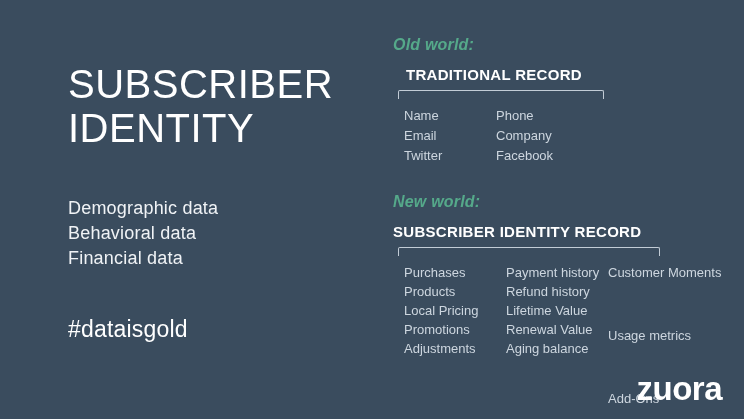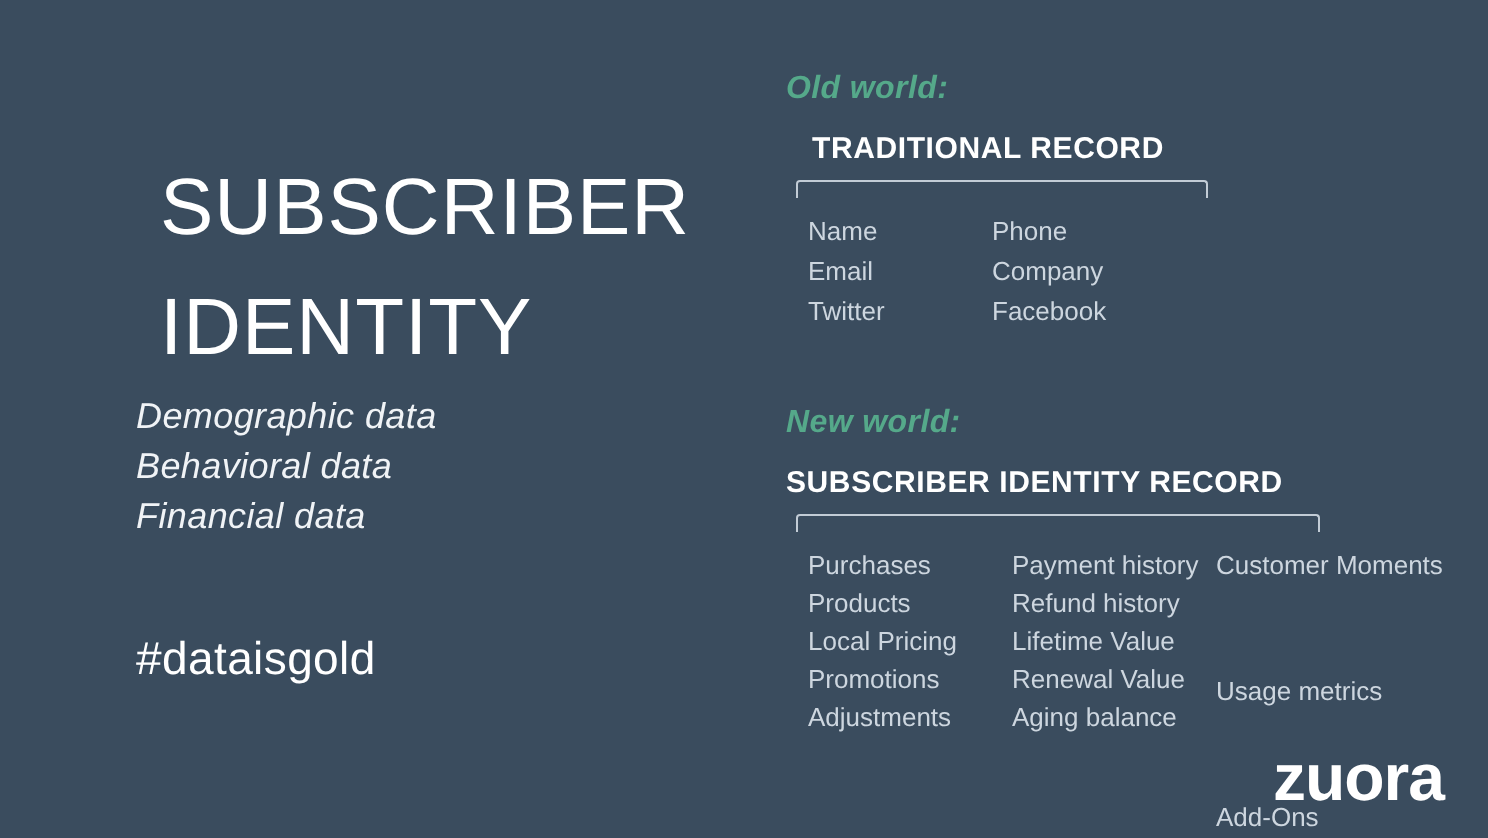--- a/index.html
+++ b/index.html
@@ -20,56 +20,55 @@
   
   .left-col {
     position: absolute;
     left: 68px;
     top: 62px;
     width: 300px;
   }
   .main-title {
     font-size: 40px;
     font-weight: 300;
-    line-height: 60px;
+    line-height: 44px;
     letter-spacing: 0.5px;
     color: #ffffff;
-    margin: 12px;
+    margin: 0;
     white-space: pre-line;
   }
   .subpoints {
     position: absolute;
     left: 68px;
     top: 196px;
     width: 300px;
   }
   .subpoint {
     font-size: 18px;
-    font-style: italic;
     font-weight: 400;
     line-height: 25px;
     color: #f0f3f6;
     letter-spacing: 0.2px;
   }
   .hashtag {
     position: absolute;
     left: 68px;
     top: 316px;
     font-size: 23px;
     font-weight: 400;
     color: #ffffff;
     letter-spacing: 0.2px;
   }
 
   
   .panel {
     position: absolute;
   }
   #panel-old { left: 393px; top: 36px; }
-  #panel-new { left: 393px; top: 193px; margin-top: 10px; }
+  #panel-new { left: 393px; top: 193px; }
 
   .world-label {
     font-size: 16px;
     font-style: italic;
     font-weight: 700;
     color: #55a98a;
     letter-spacing: 0.2px;
     margin: 0 0 12px 0;
   }
   .record-title {

